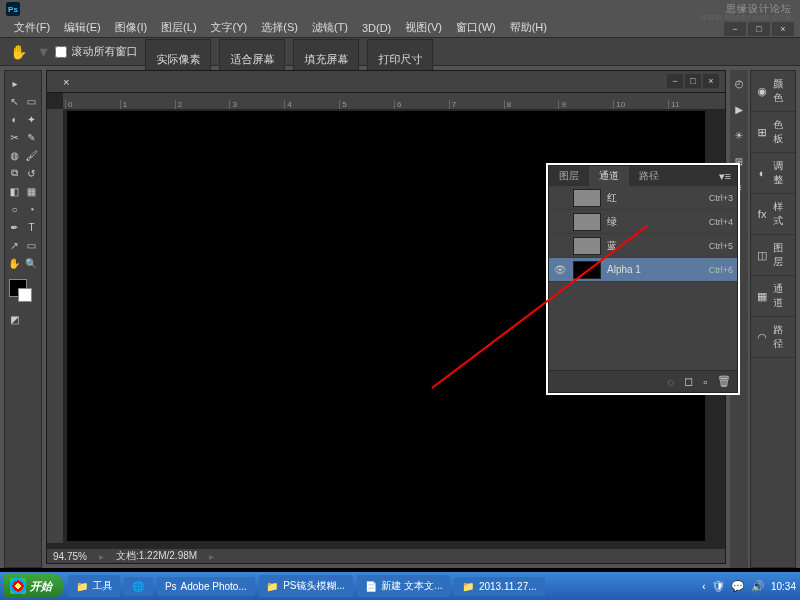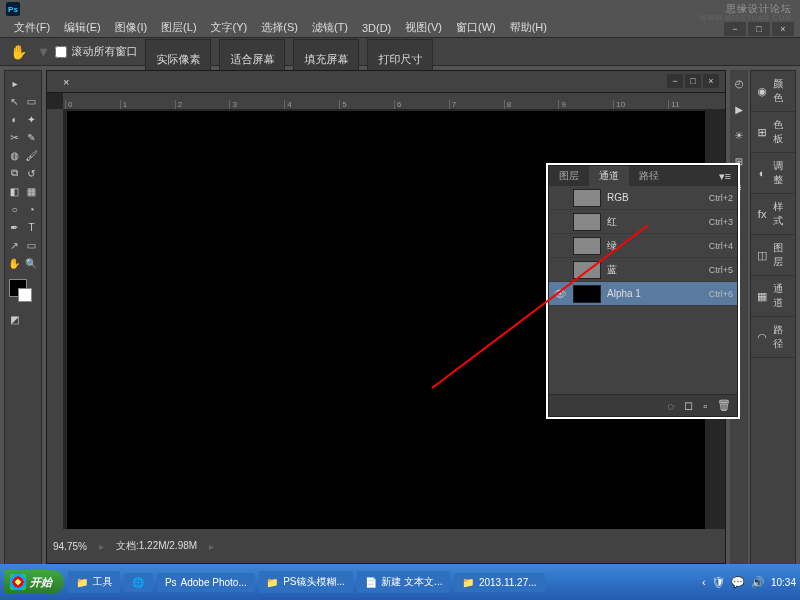--- a/index.html
+++ b/index.html
@@ -27,21 +27,21 @@
 .swatch-bg { width:14px; height:14px; background:#fff; border:1px solid #888; position:absolute; left:8px; top:8px; }
 .doc-area { flex:1; background:#262626; margin:4px; position:relative; border:1px solid #1a1a1a; }
 .doc-tab { background:#424242; height:22px; display:flex; align-items:center; padding:0 8px; color:#ddd; font-size:11px; border-bottom:1px solid #1a1a1a; }
 .doc-tab .close { margin-left:8px; cursor:pointer; }
 .doc-wincontrols { position:absolute; right:6px; top:3px; display:flex; gap:2px; }
 .doc-win-btn { width:16px; height:14px; background:#333; color:#ccc; font-size:9px; display:flex; align-items:center; justify-content:center; cursor:pointer; }
 .ruler-h { background:#424242; height:16px; margin-left:16px; display:flex; color:#999; font-size:8px; align-items:flex-end; padding:0 2px; overflow:hidden; }
 .ruler-h span { flex:1; border-left:1px solid #666; padding-left:2px; }
 .ruler-v { background:#424242; width:16px; position:absolute; left:0; top:38px; bottom:20px; }
 .canvas { background:#000; position:absolute; left:20px; top:40px; right:20px; bottom:22px; }
-.statusbar { position:absolute; left:0; right:0; bottom:0; height:34px; background:#424242; display:flex; align-items:center; color:#ddd; font-size:10px; padding:0 6px; gap:12px; }
+.statusbar { position:absolute; left:0; right:0; bottom:0; height:14px; background:#424242; display:flex; align-items:center; color:#ddd; font-size:10px; padding:0 6px; gap:12px; }
 .right-panels { width:46px; background:#424242; margin:4px 4px 0 0; border:1px solid #2a2a2a; }
 .mini-panel { display:flex; align-items:center; gap:4px; padding:6px 4px; color:#ccc; font-size:10px; cursor:pointer; border-bottom:1px solid #333; }
 .mini-icon { width:16px; height:16px; display:flex; align-items:center; justify-content:center; font-size:11px; }
 .right-collapse { width:18px; background:#424242; margin:4px 2px 0 0; display:flex; flex-direction:column; gap:12px; padding:6px 2px; }
 .collapse-icon { width:14px; height:14px; color:#ccc; font-size:10px; display:flex; align-items:center; justify-content:center; cursor:pointer; }
 
 .channels-panel { position:absolute; left:548px; top:165px; width:190px; background:#424242; border:1px solid #222; box-shadow:0 0 0 2px #fff; }
 .panel-tabs { display:flex; background:#323232; height:20px; align-items:center; }
 .panel-tab { color:#aaa; font-size:10px; padding:3px 10px; cursor:pointer; }
 .panel-tab.active { background:#424242; color:#ddd; }
@@ -54,21 +54,21 @@
 .ch-thumb.black { background:#000; }
 .ch-name { color:#ddd; font-size:10px; flex:1; }
 .ch-shortcut { color:#bbb; font-size:9px; }
 .channel-spacer { height:88px; }
 .panel-footer { display:flex; justify-content:flex-end; align-items:center; gap:10px; height:22px; padding:0 6px; background:#3a3a3a; border-top:1px solid #2a2a2a; }
 .footer-icon { color:#ccc; font-size:11px; cursor:pointer; }
 
 .annotation-line { position:absolute; left:432px; top:387px; width:270px; height:2px; background:#ff0000; transform:rotate(-37deg); transform-origin:left center; }
 .annotation-text { position:absolute; left:188px; top:528px; color:#ff0000; font-size:21px; font-weight:normal; letter-spacing:2px; }
 
-.taskbar { position:absolute; left:0; right:0; bottom:0; height:36px; background:linear-gradient(#3a87d8,#245bb0); display:flex; align-items:center; padding:0 4px; gap:4px; }
+.taskbar { position:absolute; left:0; right:0; bottom:0; height:28px; background:linear-gradient(#3a87d8,#245bb0); display:flex; align-items:center; padding:0 4px; gap:4px; }
 .start-btn { background:linear-gradient(#3fa63f,#2a7a2a); color:#fff; font-size:11px; padding:4px 12px 4px 6px; border-radius:3px 12px 12px 3px; display:flex; align-items:center; gap:4px; cursor:pointer; font-style:italic; font-weight:bold; }
 .start-btn::before { content:""; width:16px; height:16px; background:radial-gradient(circle,#ff6 25%,#f00 25% 50%,#0af 50% 75%,#3c3 75%); border-radius:2px; }
 .task-item { background:#2f6fc0; color:#fff; font-size:10px; padding:4px 8px; border-radius:2px; display:flex; align-items:center; gap:4px; cursor:pointer; max-width:110px; overflow:hidden; white-space:nowrap; }
 .tray { margin-left:auto; display:flex; align-items:center; gap:6px; color:#fff; font-size:10px; }
 .tray-icon { font-size:11px; cursor:pointer; }
 </style>
 </head>
 <body>
 
 <div class="ps-app">
@@ -242,26 +242,20 @@
     <div class="panel-tabs">
       <div class="panel-tab">图层</div>
       <div class="panel-tab active">通道</div>
       <div class="panel-tab">路径</div>
       <div class="panel-menu">▾≡</div>
     </div>
     <div class="channel-list">
       <div class="channel-row">
           <span class="ch-eye"></span>
           <div class="ch-thumb"></div>
-          <span class="ch-name">RGB</span>
-          <span class="ch-shortcut">Ctrl+2</span>
-        </div>
-      <div class="channel-row">
-          <span class="ch-eye"></span>
-          <div class="ch-thumb"></div>
           <span class="ch-name">红</span>
           <span class="ch-shortcut">Ctrl+3</span>
         </div>
       <div class="channel-row">
           <span class="ch-eye"></span>
           <div class="ch-thumb"></div>
           <span class="ch-name">绿</span>
           <span class="ch-shortcut">Ctrl+4</span>
         </div>
       <div class="channel-row">

